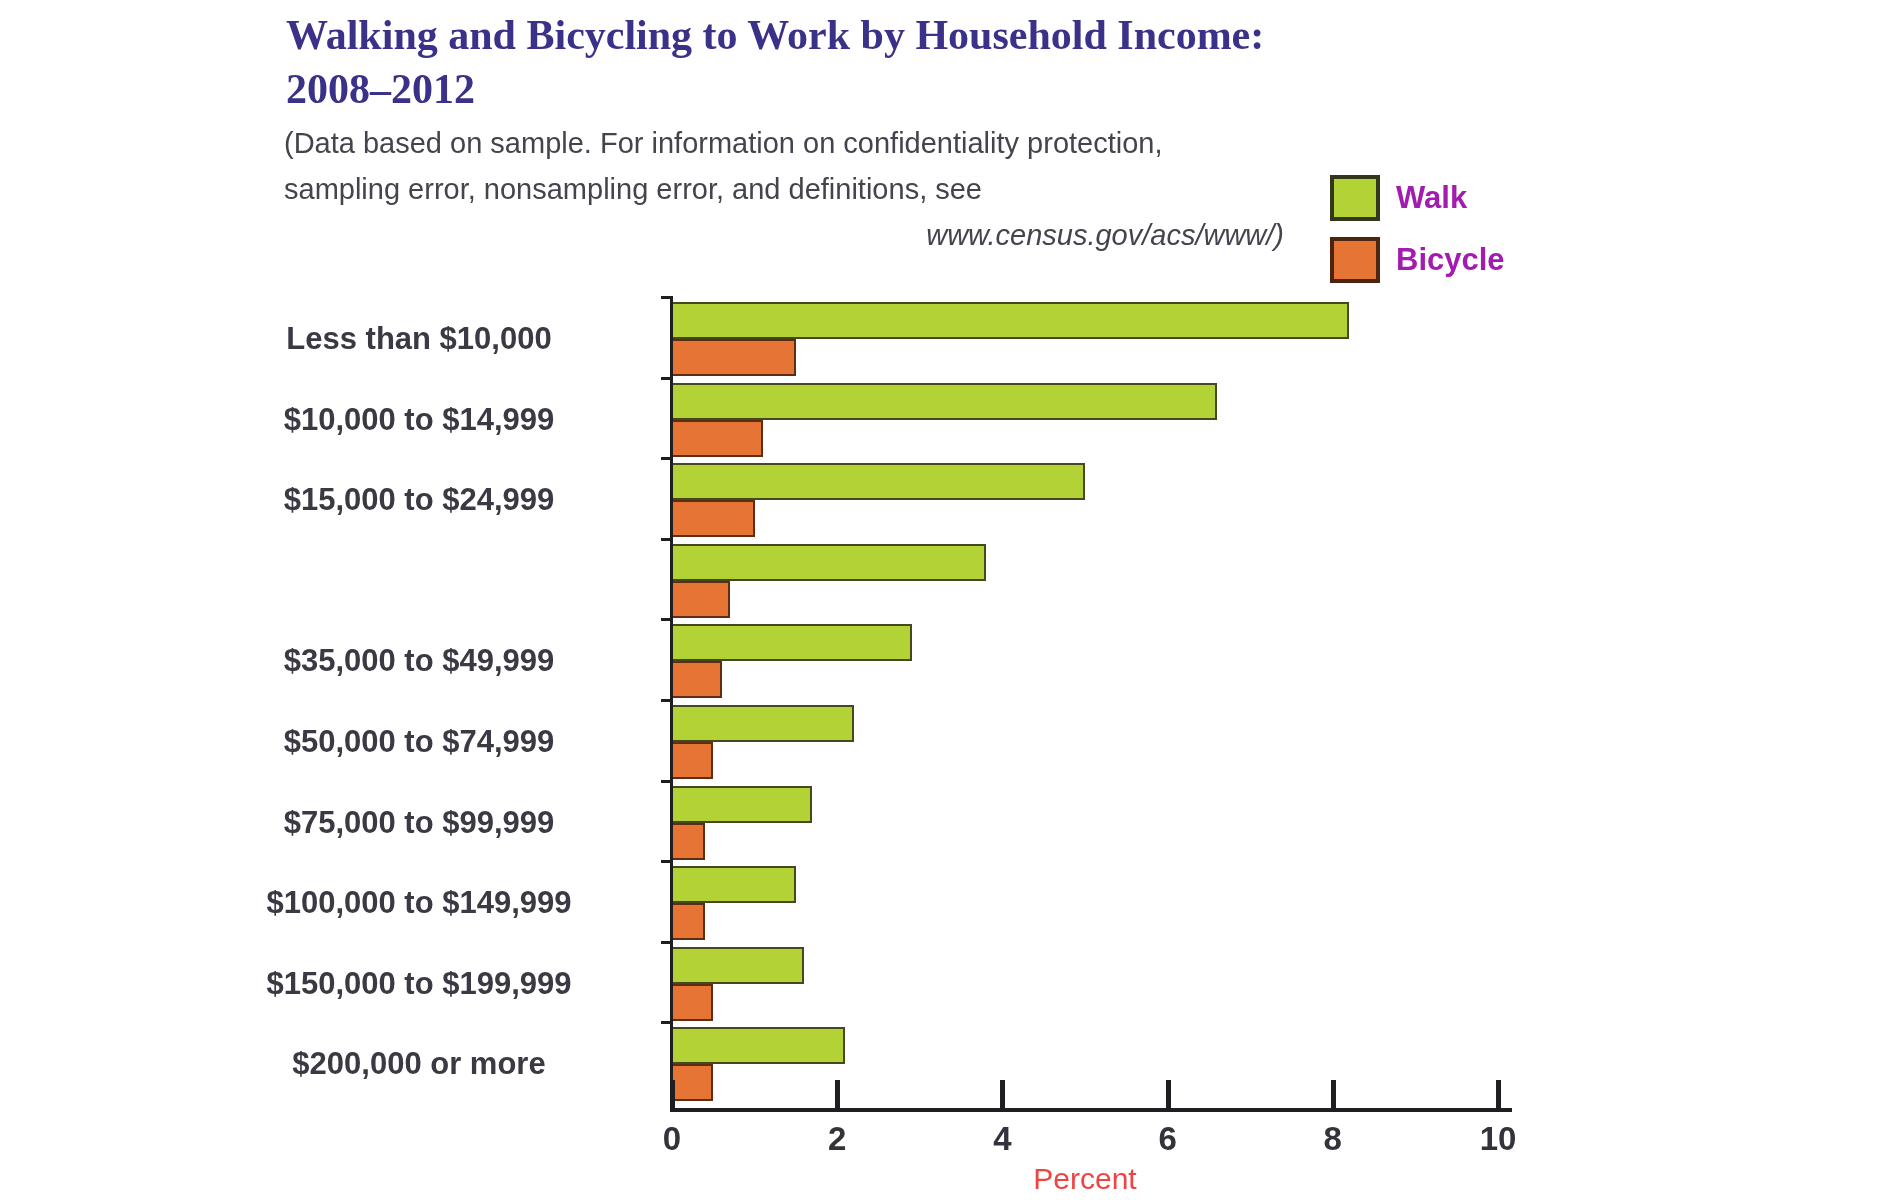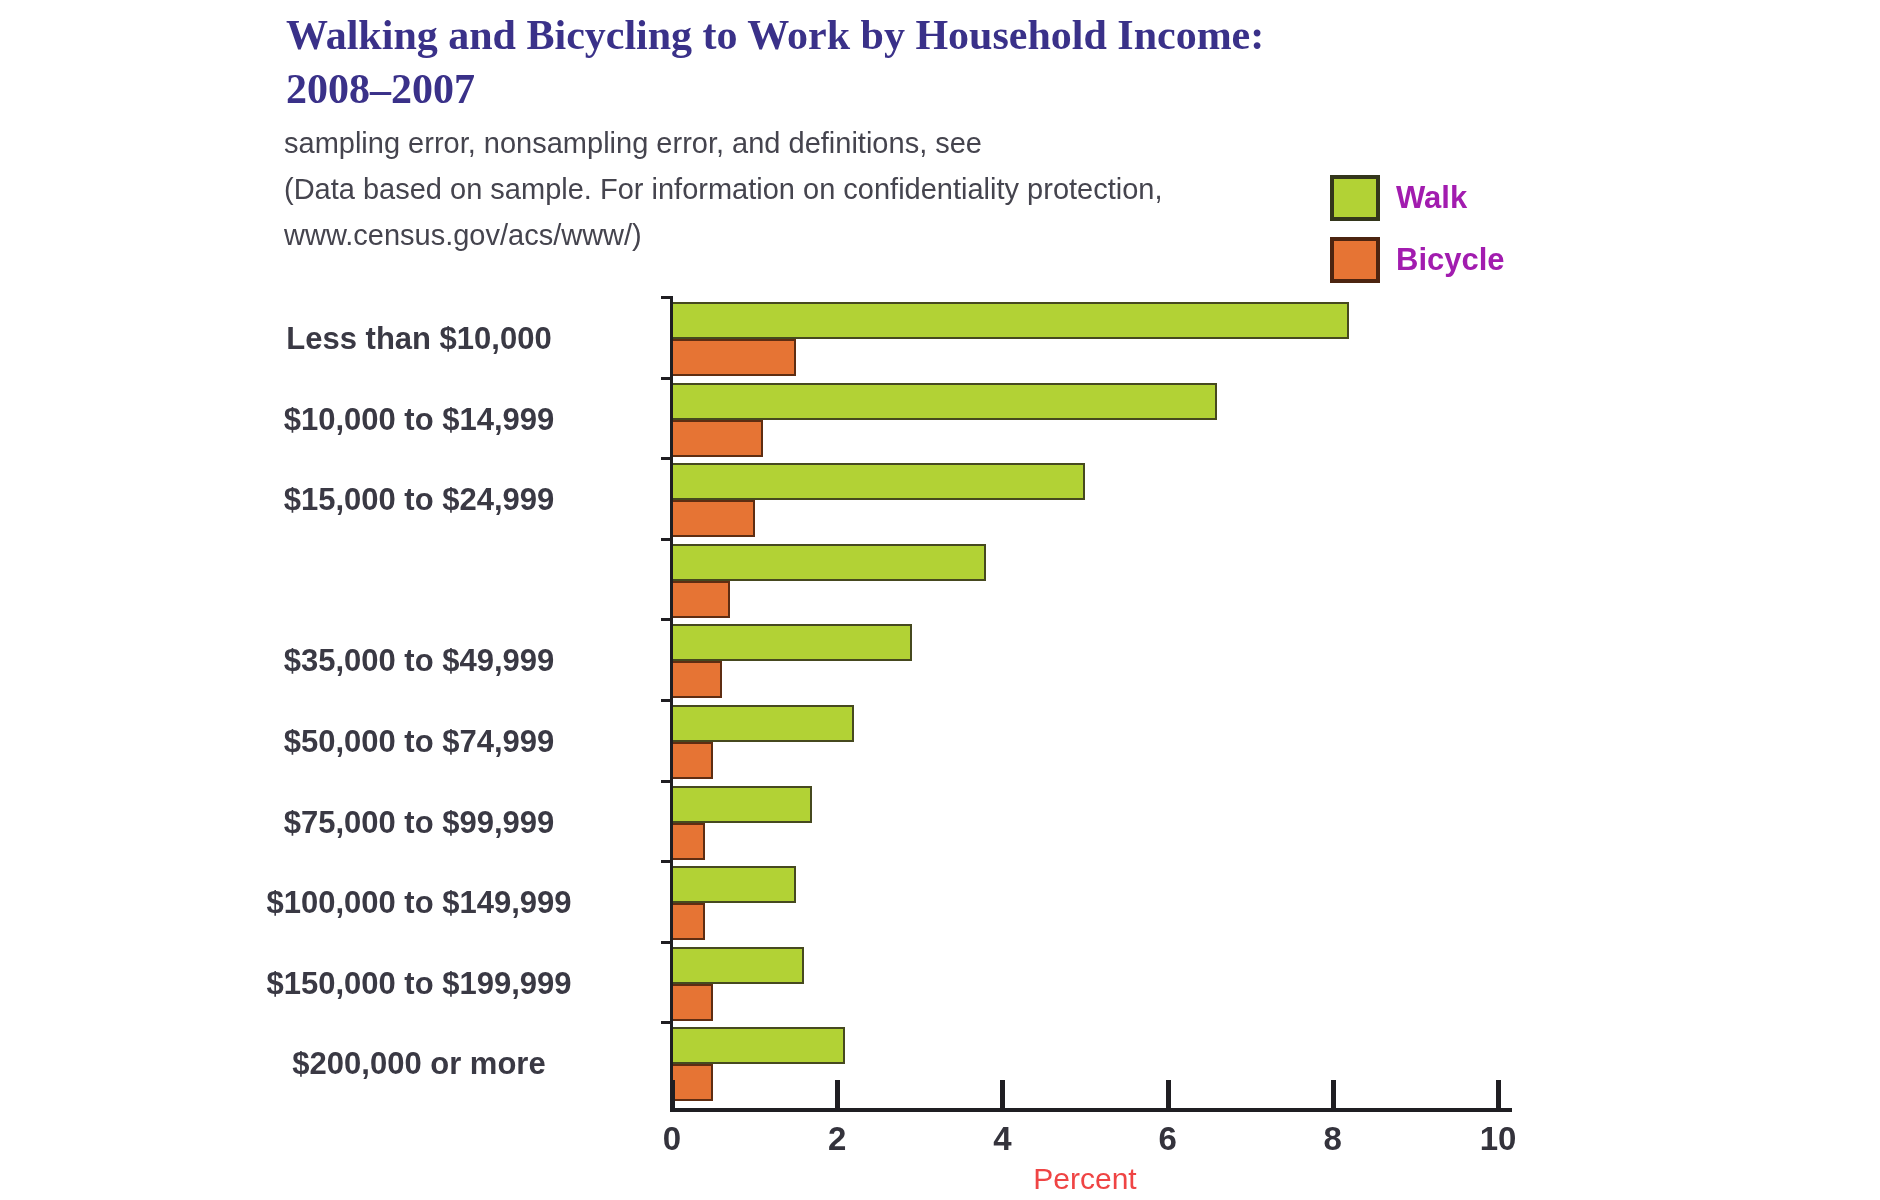--- a/index.html
+++ b/index.html
@@ -3,21 +3,21 @@
 <meta charset="utf-8">
 <style>
   html,body{margin:0;padding:0;background:#ffffff;}
   .canvas{position:relative;width:1880px;height:1200px;background:#ffffff;overflow:hidden;
           font-family:"Liberation Sans", sans-serif;}
   .title{position:absolute;left:286px;top:8px;width:1340px;
          font-family:"Liberation Serif", serif;font-weight:bold;font-size:42px;line-height:54px;
          color:#3a3189;}
   .subtitle{position:absolute;left:284px;top:120px;width:1000px;
             font-size:29px;line-height:46px;color:#45444e;}
-  .subtitle .italic{}
+  .subtitle .italic{font-style:italic;text-align:right;}
   .legend{position:absolute;left:1330px;top:172px;}
   .legend-item{display:flex;align-items:center;margin-bottom:10px;height:52px;}
   .swatch{display:inline-block;width:50px;height:46px;box-sizing:border-box;margin-right:16px;}
   .swatch.walk{background:#b2d235;border:4px solid #33361b;}
   .swatch.bicycle{background:#e67434;border:4px solid #4c2410;}
   .legend-label{font-size:31px;font-weight:600;color:#a21caf;}
   .plot{position:absolute;left:0;top:0;width:1880px;height:1200px;}
   .cat-label{position:absolute;text-align:center;font-size:31px;font-weight:600;color:#3a3944;
              line-height:40px;white-space:nowrap;}
   .bar{position:absolute;box-sizing:border-box;border:2px solid;}
@@ -27,26 +27,26 @@
   .tick-label{position:absolute;text-align:center;font-size:33px;font-weight:600;color:#34333c;}
   .axis-title{position:absolute;text-align:center;font-size:30px;font-weight:500;color:#ef4444;}
 </style>
 </head>
 <body>
 
 <div class="canvas">
 
   <div class="title">
     <div>Walking and Bicycling to Work by Household Income:</div>
-    <div>2008–2007</div>
+    <div>2008–2012</div>
   </div>
 
   <div class="subtitle">
+    <div>(Data based on sample. For information on confidentiality protection,</div>
     <div>sampling error, nonsampling error, and definitions, see</div>
-    <div>(Data based on sample. For information on confidentiality protection,</div>
     <div class="italic">www.census.gov/acs/www/)</div>
   </div>
 
   <div class="legend">
     <div class="legend-item">
       <span class="swatch walk"></span>
       <span class="legend-label">Walk</span>
     </div>
     <div class="legend-item">
       <span class="swatch bicycle"></span>

